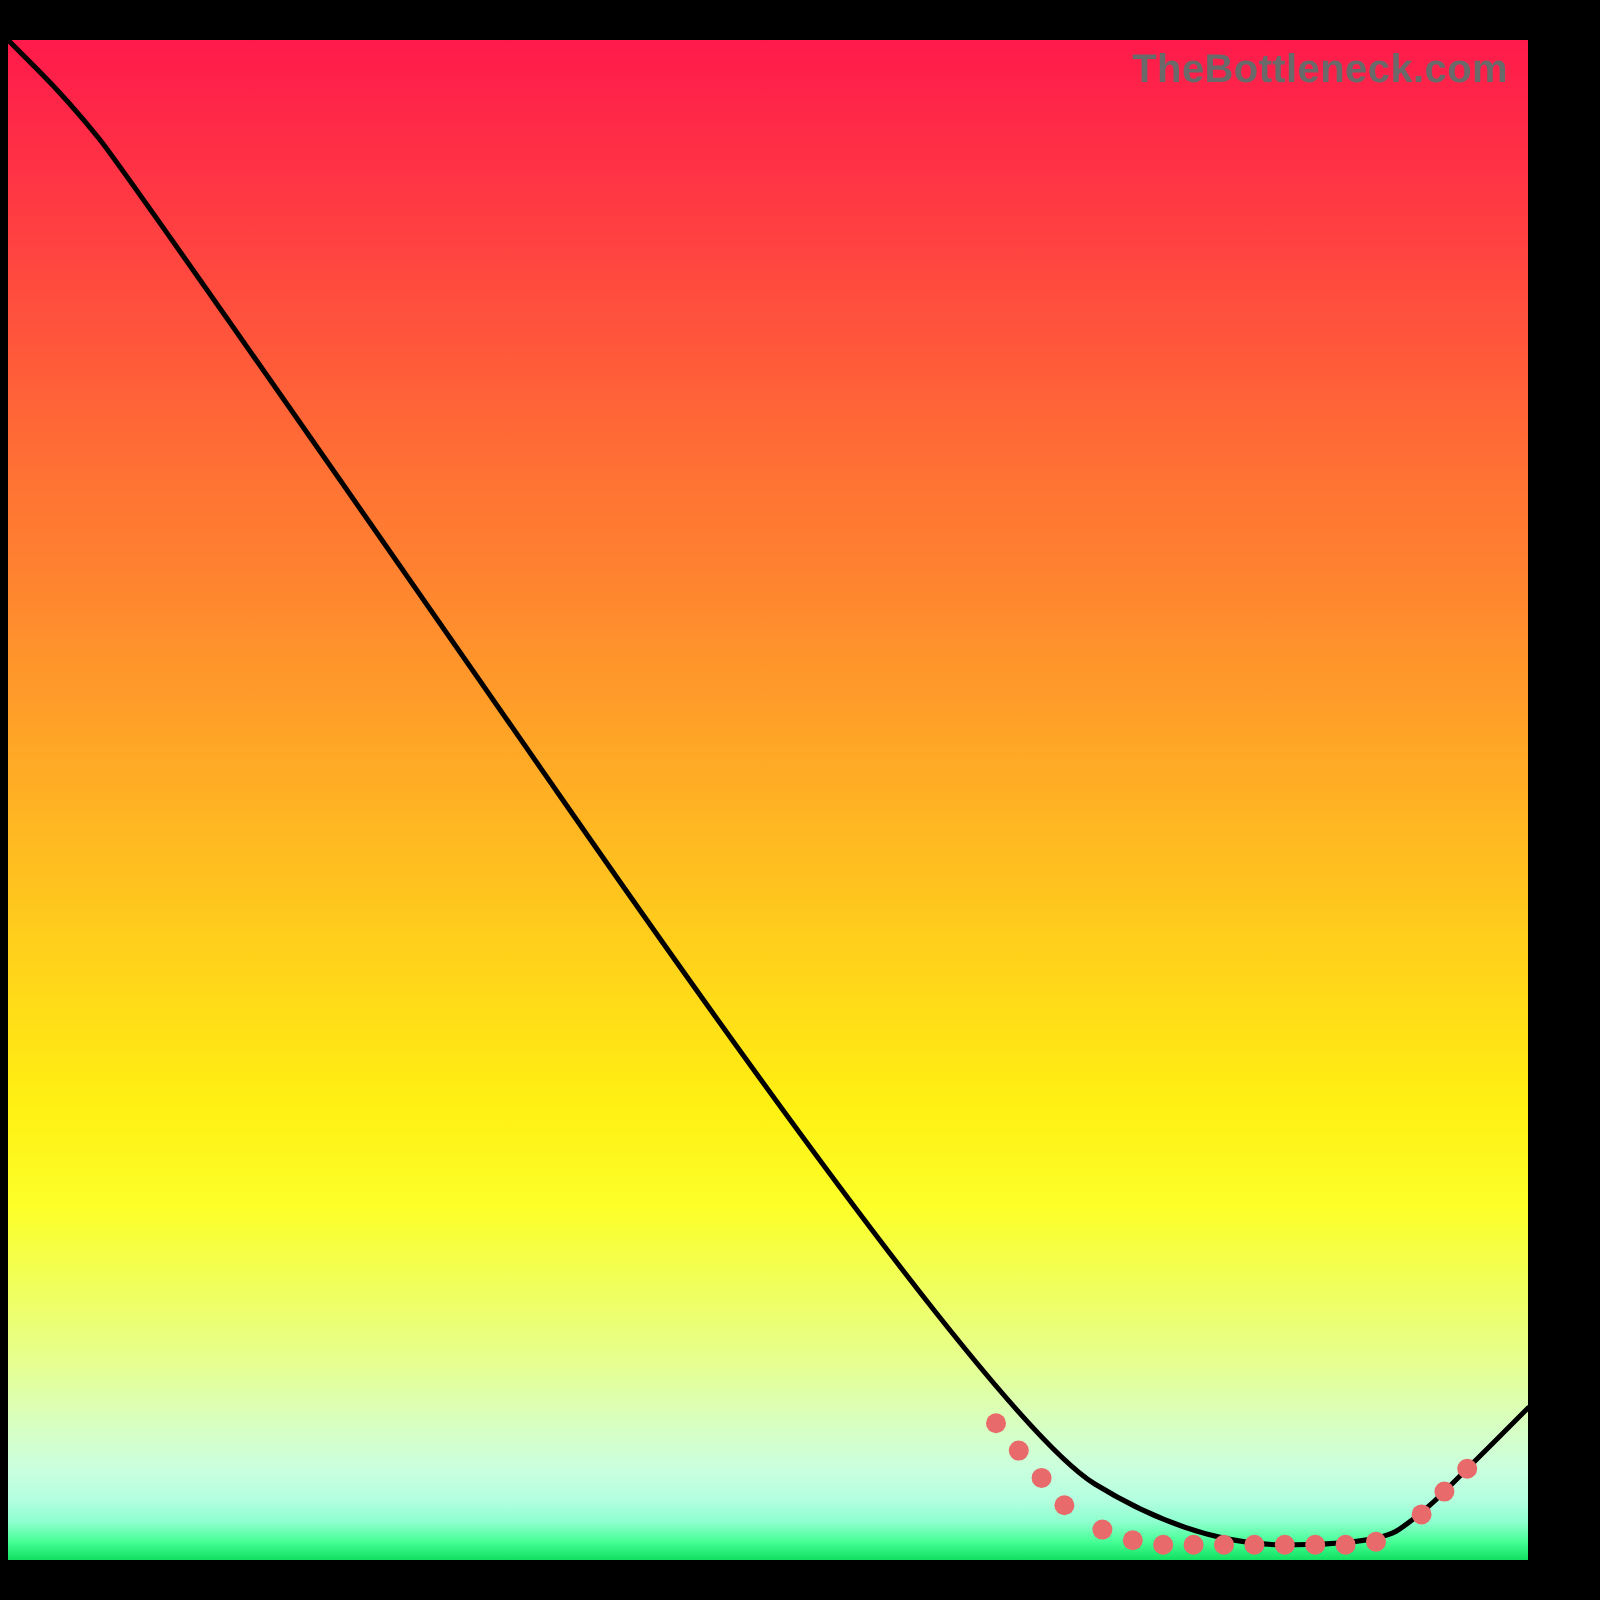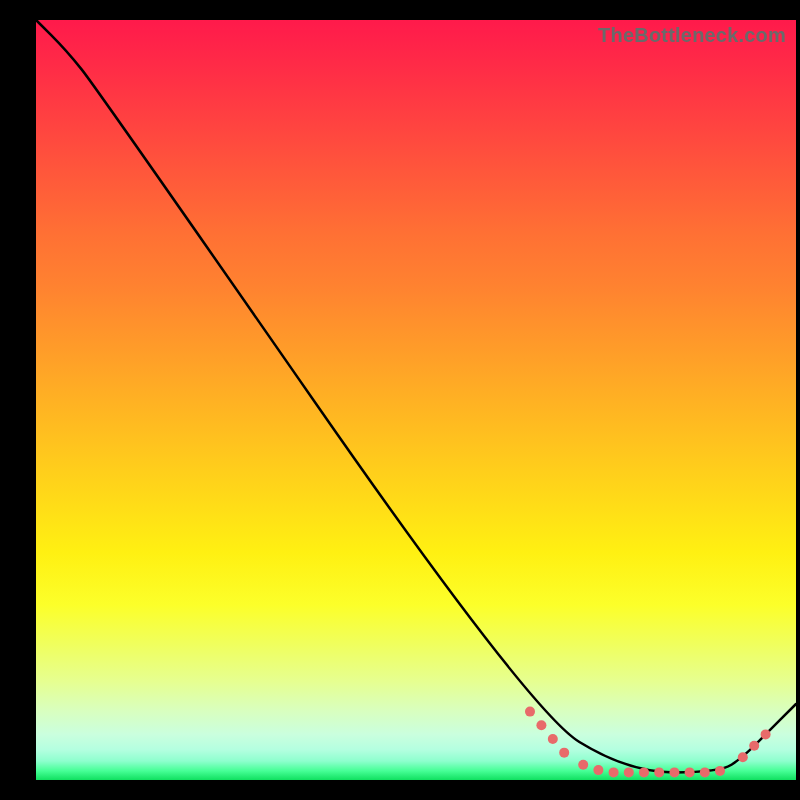--- a/index.html
+++ b/index.html
@@ -5,21 +5,21 @@
   * { margin: 0; padding: 0; box-sizing: border-box; }
   html, body { width: 800px; height: 800px; overflow: hidden; background: #000; }
   .frame {
     position: relative;
     width: 800px;
     height: 800px;
     background: #000;
   }
   .plot-area {
     position: absolute;
-    left: 36px;
+    left: 4px;
     top: 20px;
     width: 760px;
     height: 760px;
     background: linear-gradient(to bottom,
       #ff1a4b 0%,
       #ff2e46 7%,
       #ff4440 14%,
       #ff5a3a 21%,
       #ff7034 28%,
       #ff8230 35%,

